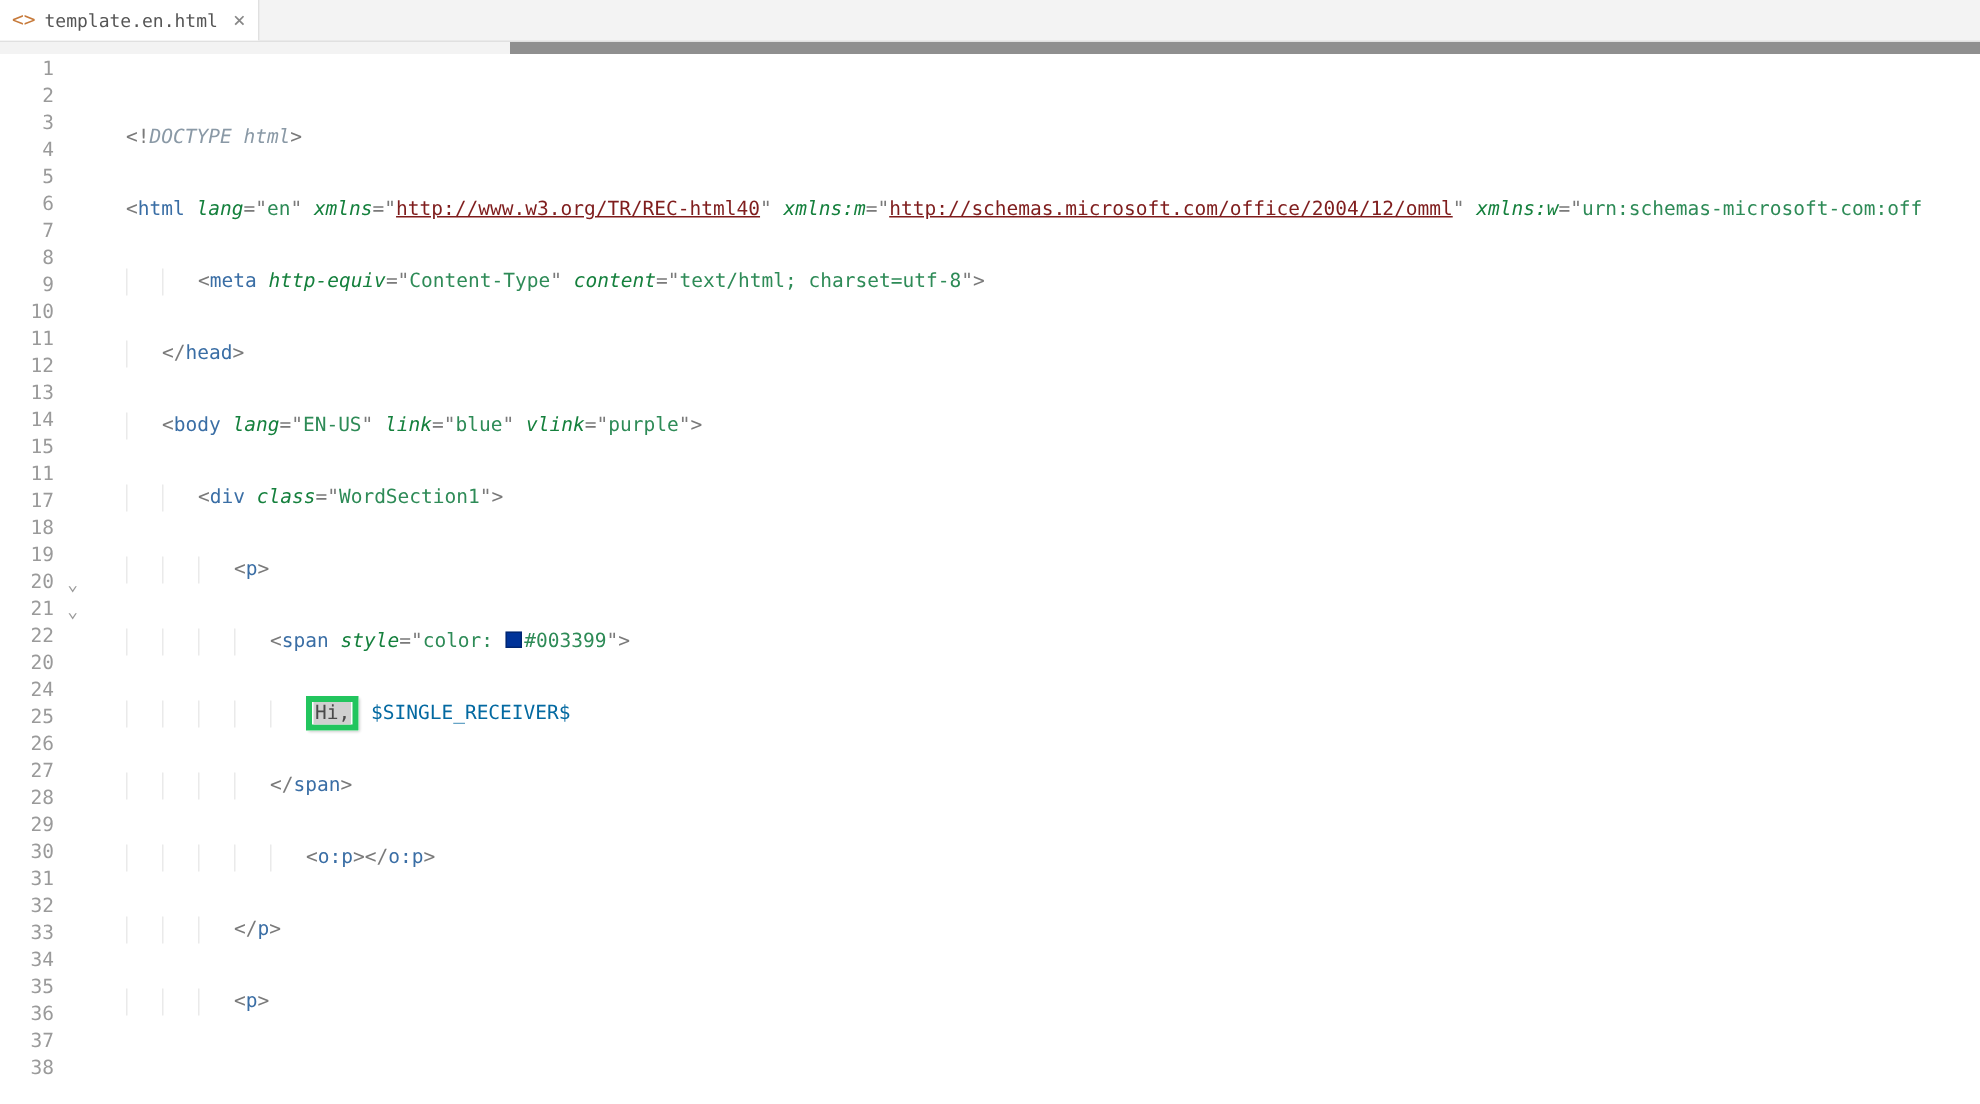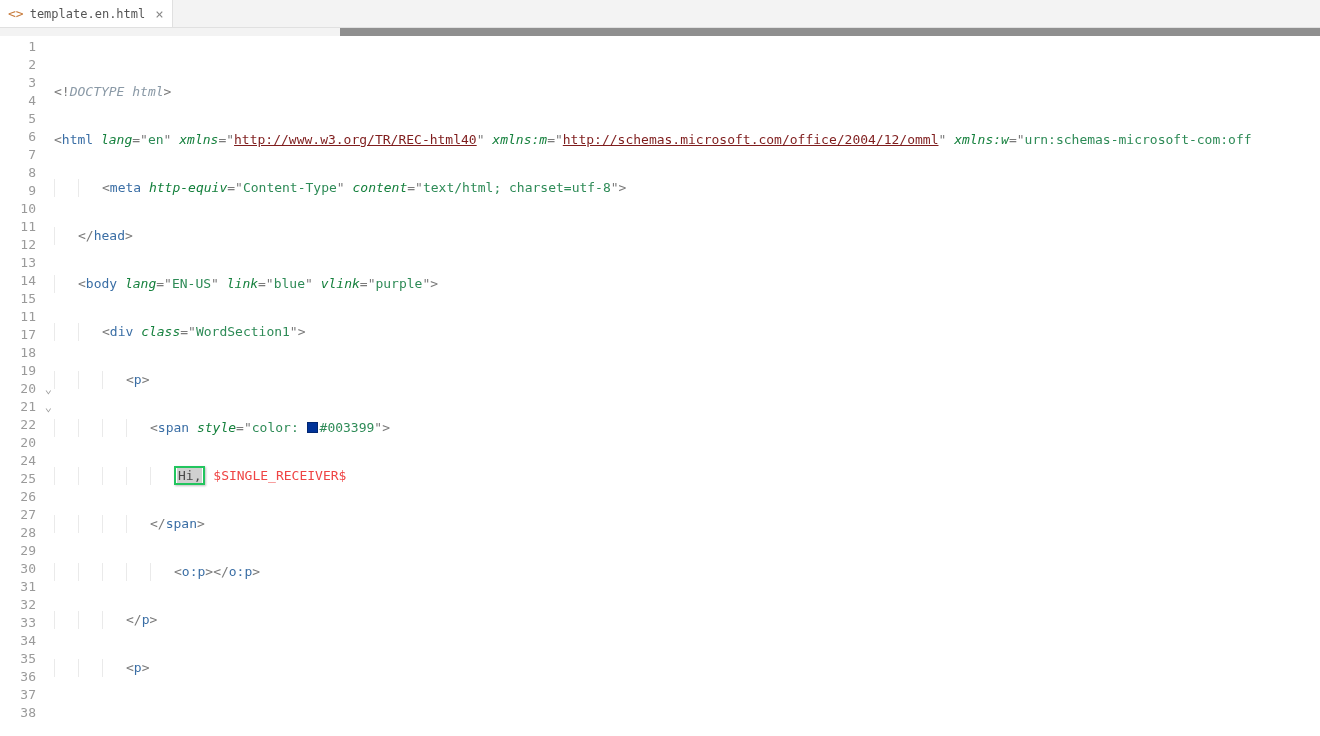--- a/index.html
+++ b/index.html
@@ -74,50 +74,51 @@
     right: 2px;
     top: 0;
     color: #9a9a9a;
     font-size: 12px;
   }
   .code {
     flex: 1;
     padding-top: 2px;
     white-space: pre;
     position: relative;
+    margin-left: 30px;
   }
   .line {
     height: 18px;
     line-height: 18px;
   }
   .indent-guide {
     display: inline-block;
     border-left: 1px solid #eaeaea;
     width: 24px;
     height: 18px;
     vertical-align: top;
   }
   .tok-punct   { color: #7a7a7a; }
   .tok-tag     { color: #3a6ea5; }
   .tok-attr    { color: #15803d; font-style: italic; }
   .tok-str     { color: #2e8b57; }
   .tok-str-u   { color: #7f1d1d; text-decoration: underline; }
   .tok-text    { color: #4a4a4a; }
-  .tok-var     { color: #ef4444; }
+  .tok-var     { color: #0369a1; }
   .tok-doctype { color: #8a99a6; font-style: italic; }
   .color-swatch {
     display: inline-block;
     width: 11px;
     height: 11px;
     vertical-align: -1px;
     border: 1px solid rgba(0,0,0,0.25);
     margin-right: 2px;
   }
   .hl-red {
-    border: 2px solid #22c55e;
+    border: 4px solid #22c55e;
     padding: 0 1px;
     box-shadow: 1px 1px 2px rgba(0,0,0,0.25);
   }
   .hl-grey {
     background: #d0d0d0;
     padding: 0 1px;
   }
 </style>
 </head>
 <body>

